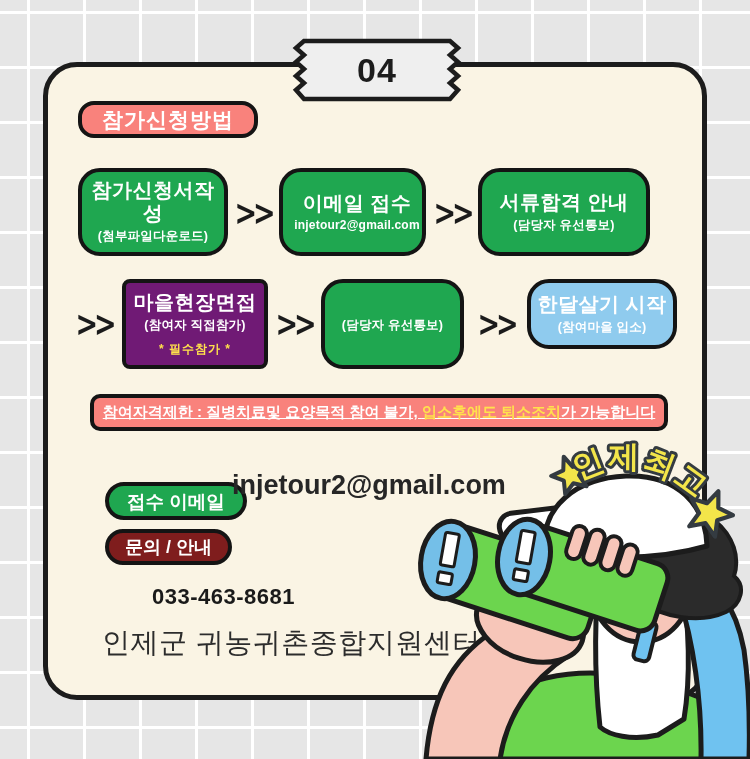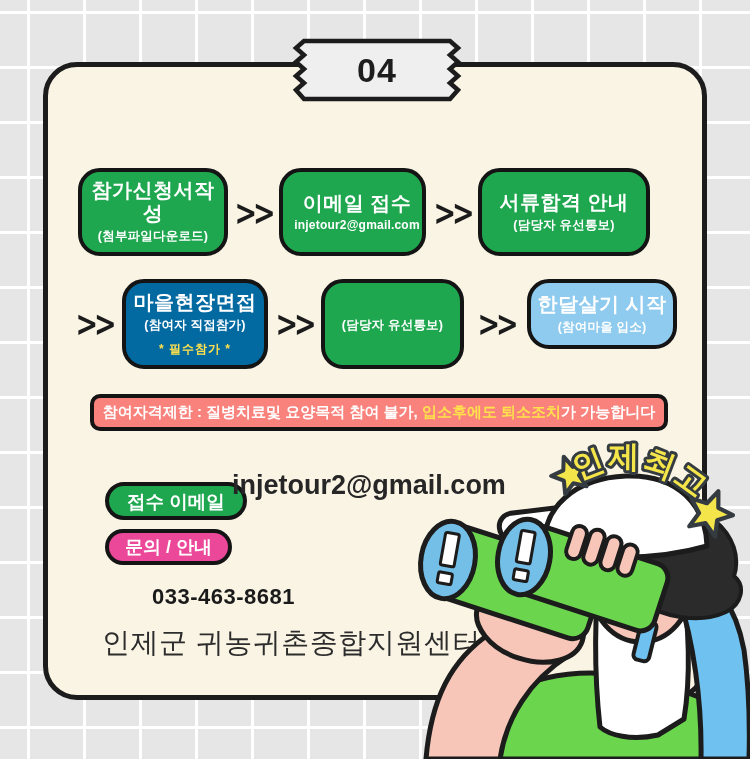--- a/index.html
+++ b/index.html
@@ -30,62 +30,63 @@
     padding:0 20px;display:flex;align-items:center;justify-content:center;
     background:#F9827C;border:4px solid #141414;border-radius:16px;
     color:#fff;font-size:21px;font-weight:bold;z-index:2;letter-spacing:1px;
   }
   .step{
     position:absolute;box-sizing:border-box;border:4px solid #141414;border-radius:22px;
     display:flex;flex-direction:column;align-items:center;justify-content:center;
     color:#fff;text-align:center;z-index:2;padding:4px 2px;
   }
   .step.green{background:#1FA750;}
-  .step.pink{background:#0369a1;}
+  .step.pink{background:#701a75;border-radius:8px;}
   .step.blue{background:#8FCBEE;}
   .step-title{font-size:20px;font-weight:bold;letter-spacing:0.5px;line-height:1.15;}
   .step-sub{font-size:12.5px;font-weight:bold;margin-top:3px;letter-spacing:0.2px;}
   .step-note{font-size:12px;font-weight:bold;color:#FFE14C;margin-top:7px;letter-spacing:1px;}
   .arrow{
     position:absolute;width:44px;height:30px;z-index:2;text-align:center;
     font-size:27px;font-weight:800;letter-spacing:-4px;color:#1b1b1b;
     transform:scaleY(1.3);font-family:"DejaVu Sans", sans-serif;
   }
   .banner{
     position:absolute;left:90px;top:394px;width:578px;height:37px;box-sizing:border-box;
     background:#F9827C;border:4px solid #141414;border-radius:10px;
     display:flex;align-items:center;justify-content:center;white-space:pre;
-    color:#fff;font-size:15px;font-weight:bold;z-index:2;
+    color:#fff;font-size:15px;font-weight:bold;z-index:2;text-decoration:underline;
   }
   .banner .hl{color:#FFE14C;}
   .pill{
     position:absolute;box-sizing:border-box;display:flex;align-items:center;justify-content:center;
     border:4px solid #141414;color:#fff;font-weight:bold;z-index:2;
   }
   .pill-email{left:105px;top:482px;height:22px;padding:15px 18px;border-radius:19px;background:#1FA750;font-size:18.5px;}
-  .pill-inquiry{left:105px;top:529px;height:36px;padding:0 16px;border-radius:18px;background:#ec4899;font-size:18px;}
+  .pill-inquiry{left:105px;top:529px;height:36px;padding:0 16px;border-radius:18px;background:#7f1d1d;font-size:18px;}
   .email-text{position:absolute;left:232px;top:470px;font-size:27px;font-weight:800;color:#262626;z-index:2;}
   .phone{position:absolute;left:152px;top:584px;font-size:22px;font-weight:800;color:#1a1a1a;letter-spacing:0.5px;z-index:2;}
   .org{position:absolute;left:102px;top:624px;font-size:28px;font-weight:500;color:#2c2c2c;letter-spacing:0.5px;z-index:2;}
   .mascot{position:absolute;left:398px;top:428px;width:352px;height:331px;z-index:4;}
 </style>
 </head>
 <body>
 
 <div class="stage">
 
   <div class="card"></div>
 
   <div class="ribbon">
     <svg width="172" height="64" viewBox="0 0 172 64">
       <polygon points="13,3 159,3 167,10 159,17 167,24 159,31 167,38 159,45 167,52 159,61 13,61 5,52 13,45 5,38 13,31 5,24 13,17 5,10" fill="#EFEFEF" stroke="#1c1c1c" stroke-width="4.5" stroke-linejoin="miter"></polygon>
     </svg>
     <div class="ribbon-num">04</div>
   </div>
 
+  <div class="tag">참가신청방법</div>
 
   <div class="step green" style="left:78px;top:168px;width:150px;height:88px;">
     <div class="step-title">참가신청서작성</div>
     <div class="step-sub">(첨부파일다운로드)</div>
   </div>
   <div class="arrow" style="left:231px;top:197px;">&gt;&gt;</div>
   <div class="step green" style="left:279px;top:168px;width:147px;height:88px;padding-left:11px;">
     <div class="step-title">이메일 접수</div>
     <div class="step-sub" style="font-size:12px;">injetour2@gmail.com</div>
   </div>

